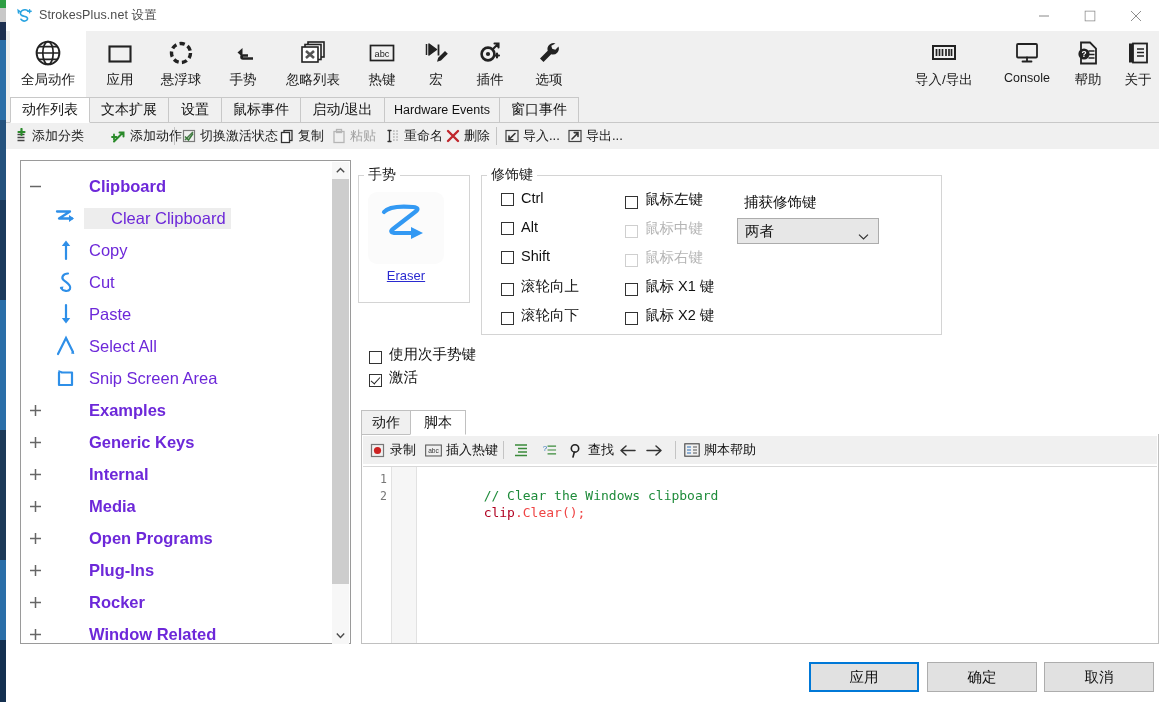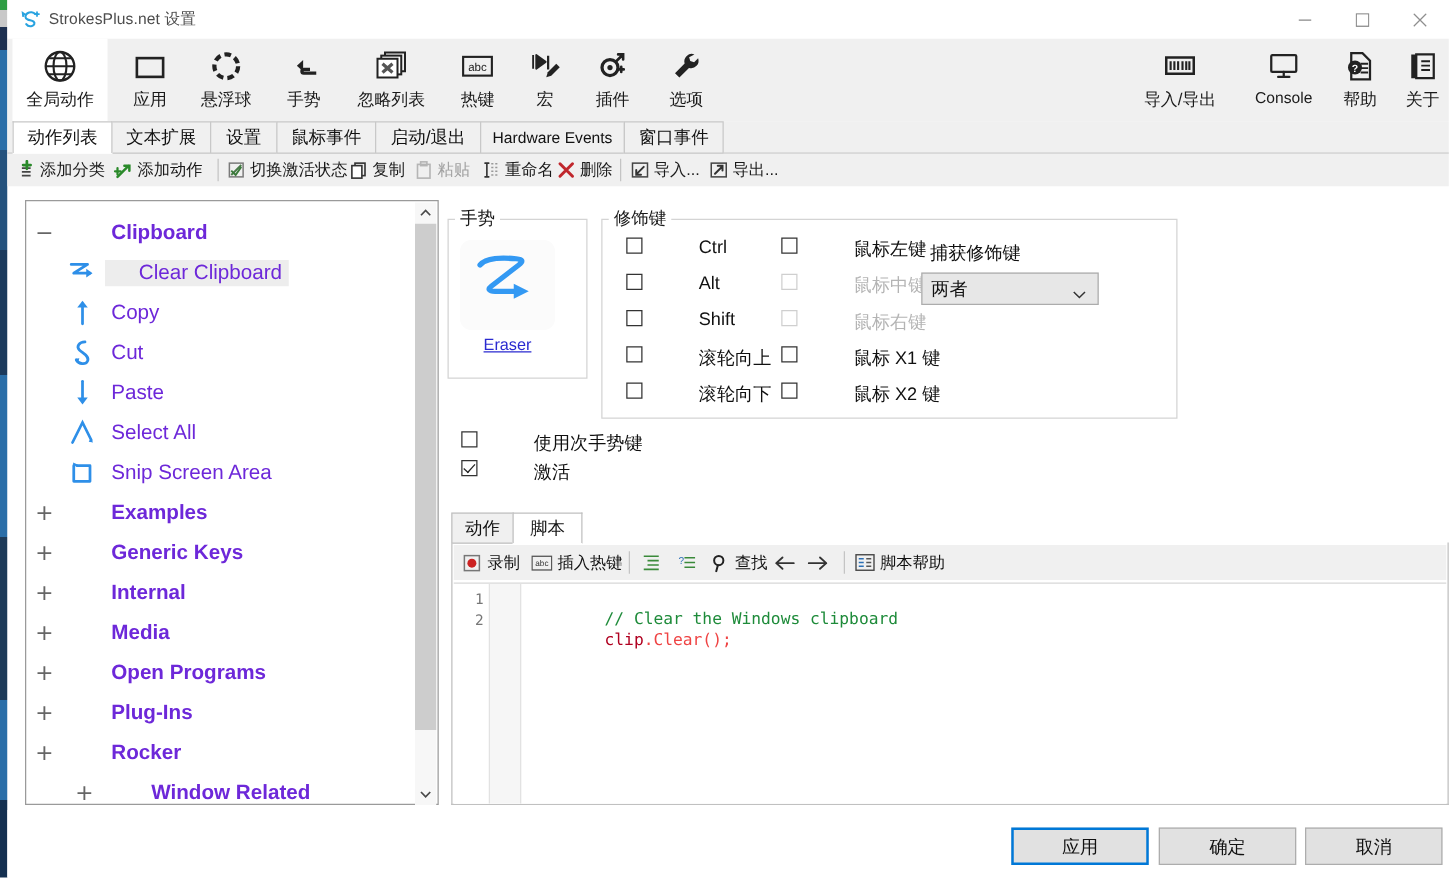--- a/index.html
+++ b/index.html
@@ -78,21 +78,21 @@
   
   .gbox{position:absolute;box-sizing:border-box;border:1px solid #d4d4d4;background:transparent;}
   .glab{position:absolute;background:#ffffff;padding:0 4px;font-size:14px;color:#1a1a1a;}
 
   .gthumb{position:absolute;left:362px;top:192px;width:76px;height:72px;background:#fbfbfb;
     border-radius:9px;display:flex;align-items:center;justify-content:center;}
   .glink{position:absolute;left:362px;top:268px;width:76px;text-align:center;
     font-size:13px;color:#2a2ad0;text-decoration:underline;cursor:pointer;}
 
   
-  .cb{position:absolute;display:flex;align-items:flex-start;cursor:default;gap:38px;}
+  .cb{position:absolute;display:flex;align-items:flex-end;cursor:default;}
   .cbx{width:13px;height:13px;box-sizing:border-box;border:1px solid #333;background:#fff;
     margin-right:7px;position:relative;flex:none;}
   .cb.dis .cbx{border-color:#cfcfcf;}
   .cb .cl{font-size:14.5px;color:#111;white-space:nowrap;}
   .cb.dis .cl{color:#b4b4b4;}
   .cbx.checked:after{content:"";position:absolute;left:3px;top:0px;width:4px;height:8px;
     border:solid #222;border-width:0 1.6px 1.6px 0;transform:rotate(42deg);}
 
   
   .cmblab{position:absolute;left:738px;top:193px;font-size:14.5px;color:#111;}
@@ -339,21 +339,21 @@
       <div class="atbi" style="left:6px;">
         <span class="ic">
           <svg width="16" height="16" viewBox="0 0 16 16">
             <path d="M4.5 6.5h7M4.5 9.5h7M4.5 12.5h7" stroke="#444" stroke-width="1.4"></path>
             <path d="M8.5 1v6M5.5 4h6" stroke="#2a8a2a" stroke-width="2.2" stroke-linecap="round"></path>
           </svg>
           </span>
         <span class="tx">添加分类</span>
       </div>
 
-      <div class="atbi" style="left:84px;">
+      <div class="atbi" style="left:104px;">
         <span class="ic">
           <svg width="16" height="16" viewBox="0 0 16 16">
             <path d="M3 13.5L12 4.5M8.5 4.5H12.5V8.5" fill="none" stroke="#2a8a2a" stroke-width="2" stroke-linecap="round"></path>
             <path d="M3 6.5v5M1 9h4.5" stroke="#2a8a2a" stroke-width="1.8" stroke-linecap="round"></path>
           </svg>
           </span>
         <span class="tx">添加动作</span>
       </div>
 
       <div class="sep" style="left:168px;"></div>
@@ -601,21 +601,21 @@
             <svg width="13" height="13" viewBox="0 0 13 13">
                 <path d="M1 6.5h11M6.5 1v11" stroke="#666" stroke-width="1.5"></path>
               </svg>
           </span>
           <span class="gi"></span>
           <span class="nmwrap">
             <span class="nm">Rocker</span>
           </span>
         </div>
 
-        <div class="tnode cat" style="top:456px;padding-left:32px;">
+        <div class="tnode cat" style="top:456px;">
           <span class="exp">
             <svg width="13" height="13" viewBox="0 0 13 13">
                 <path d="M1 6.5h11M6.5 1v11" stroke="#666" stroke-width="1.5"></path>
               </svg>
           </span>
           <span class="gi"></span>
           <span class="nmwrap">
             <span class="nm">Window Related</span>
           </span>
         </div>

